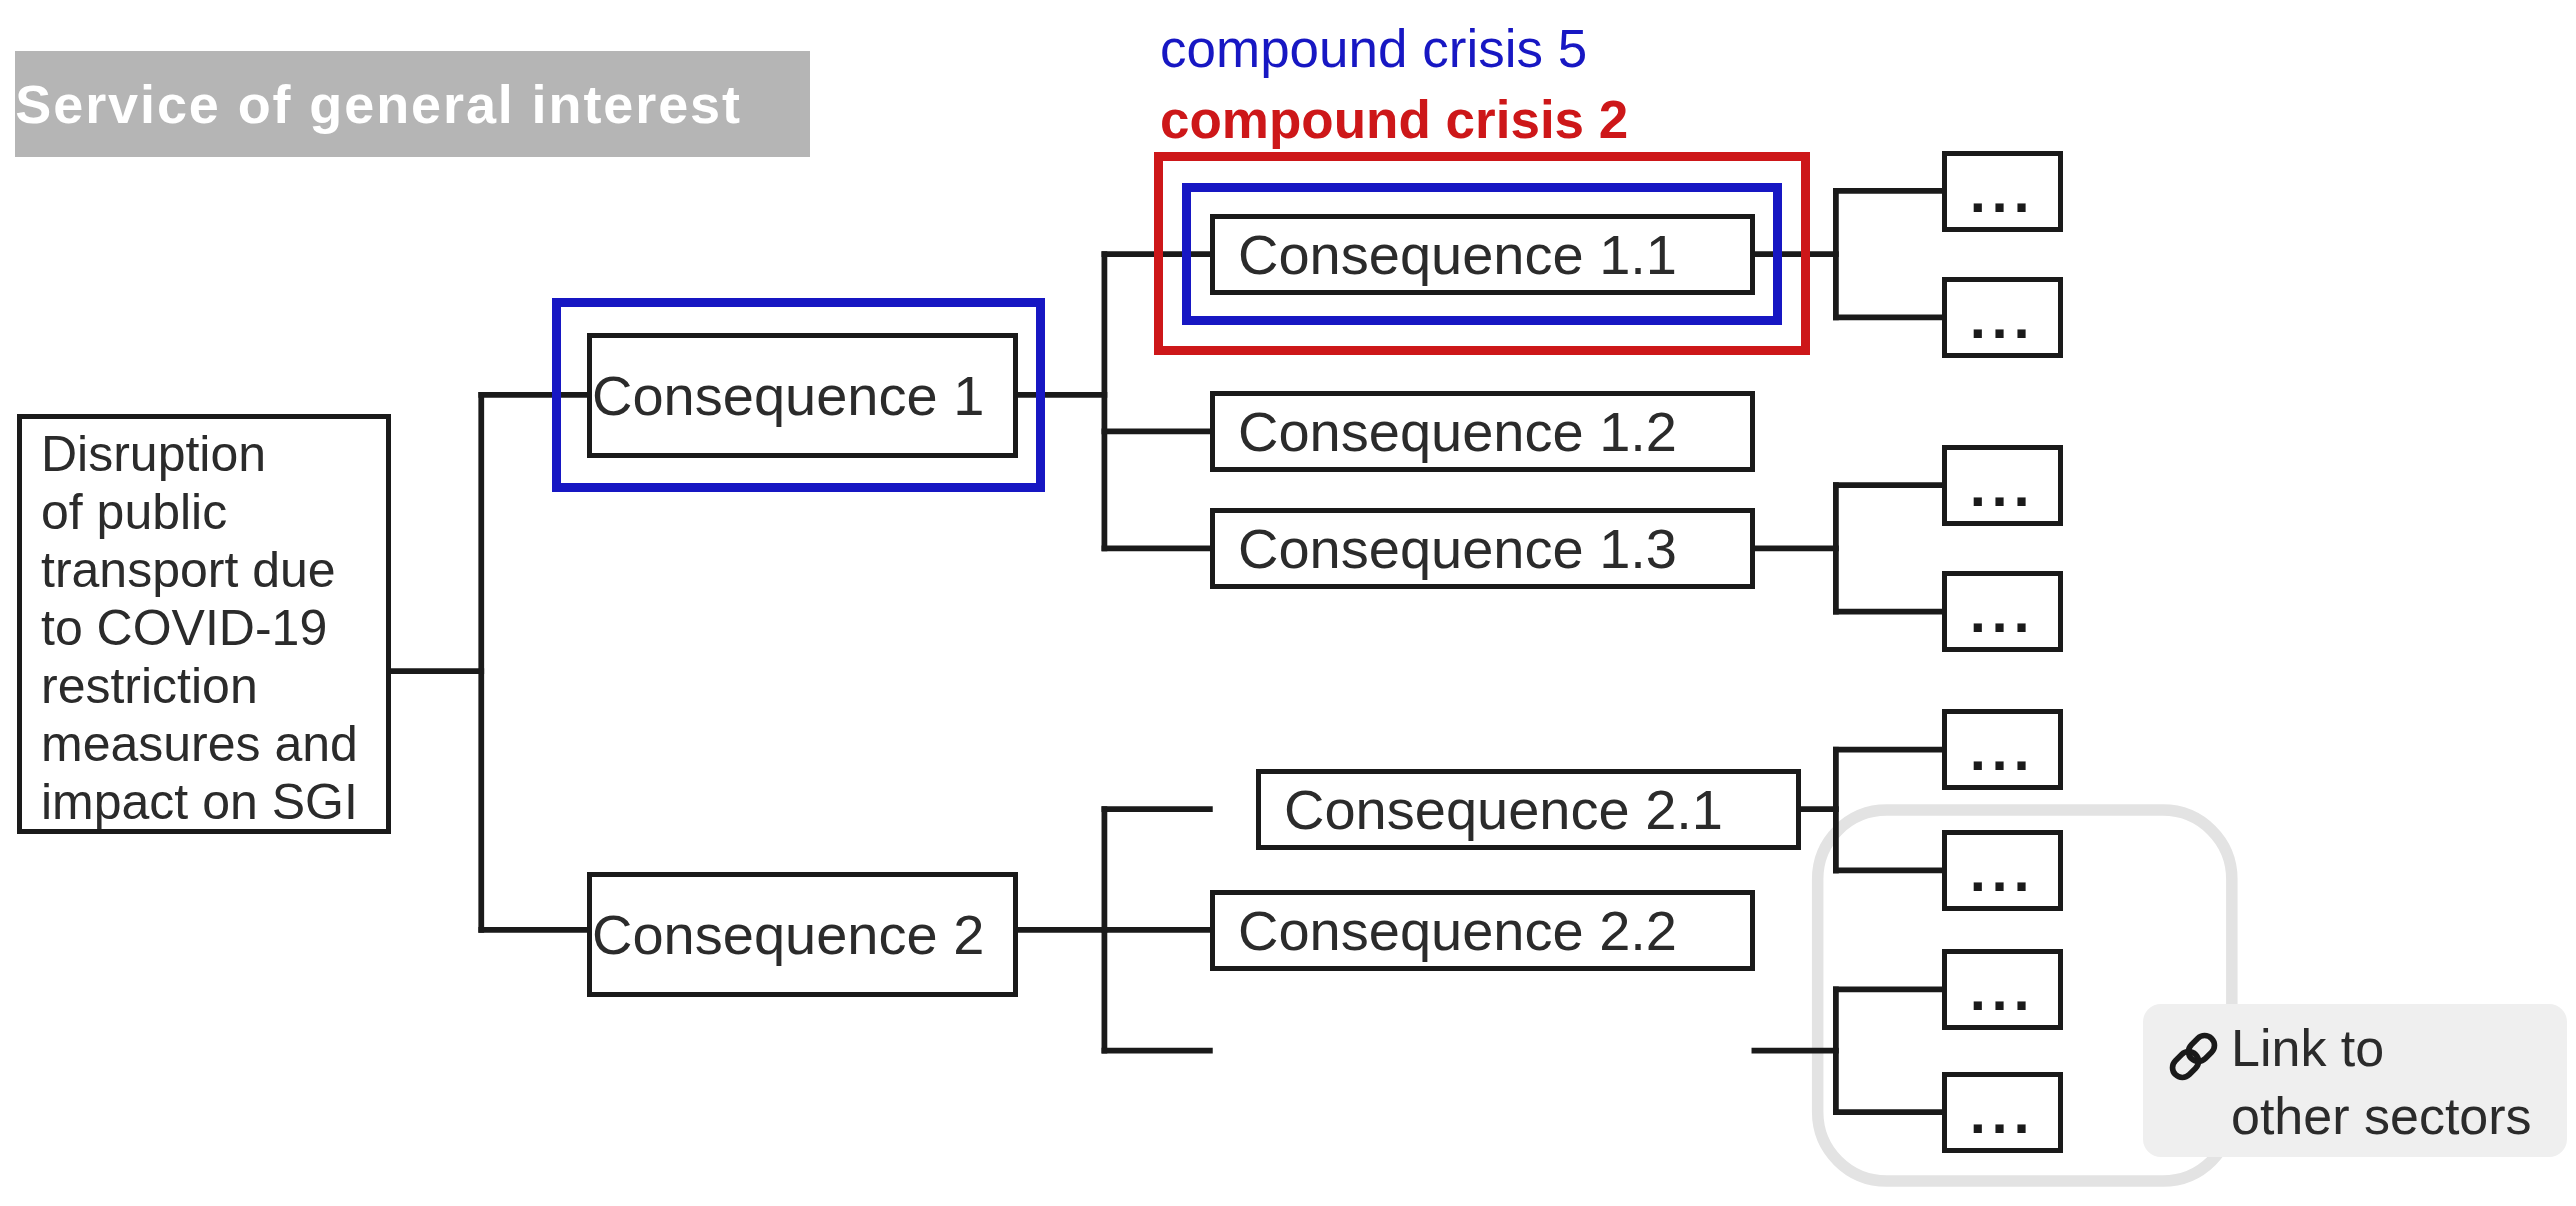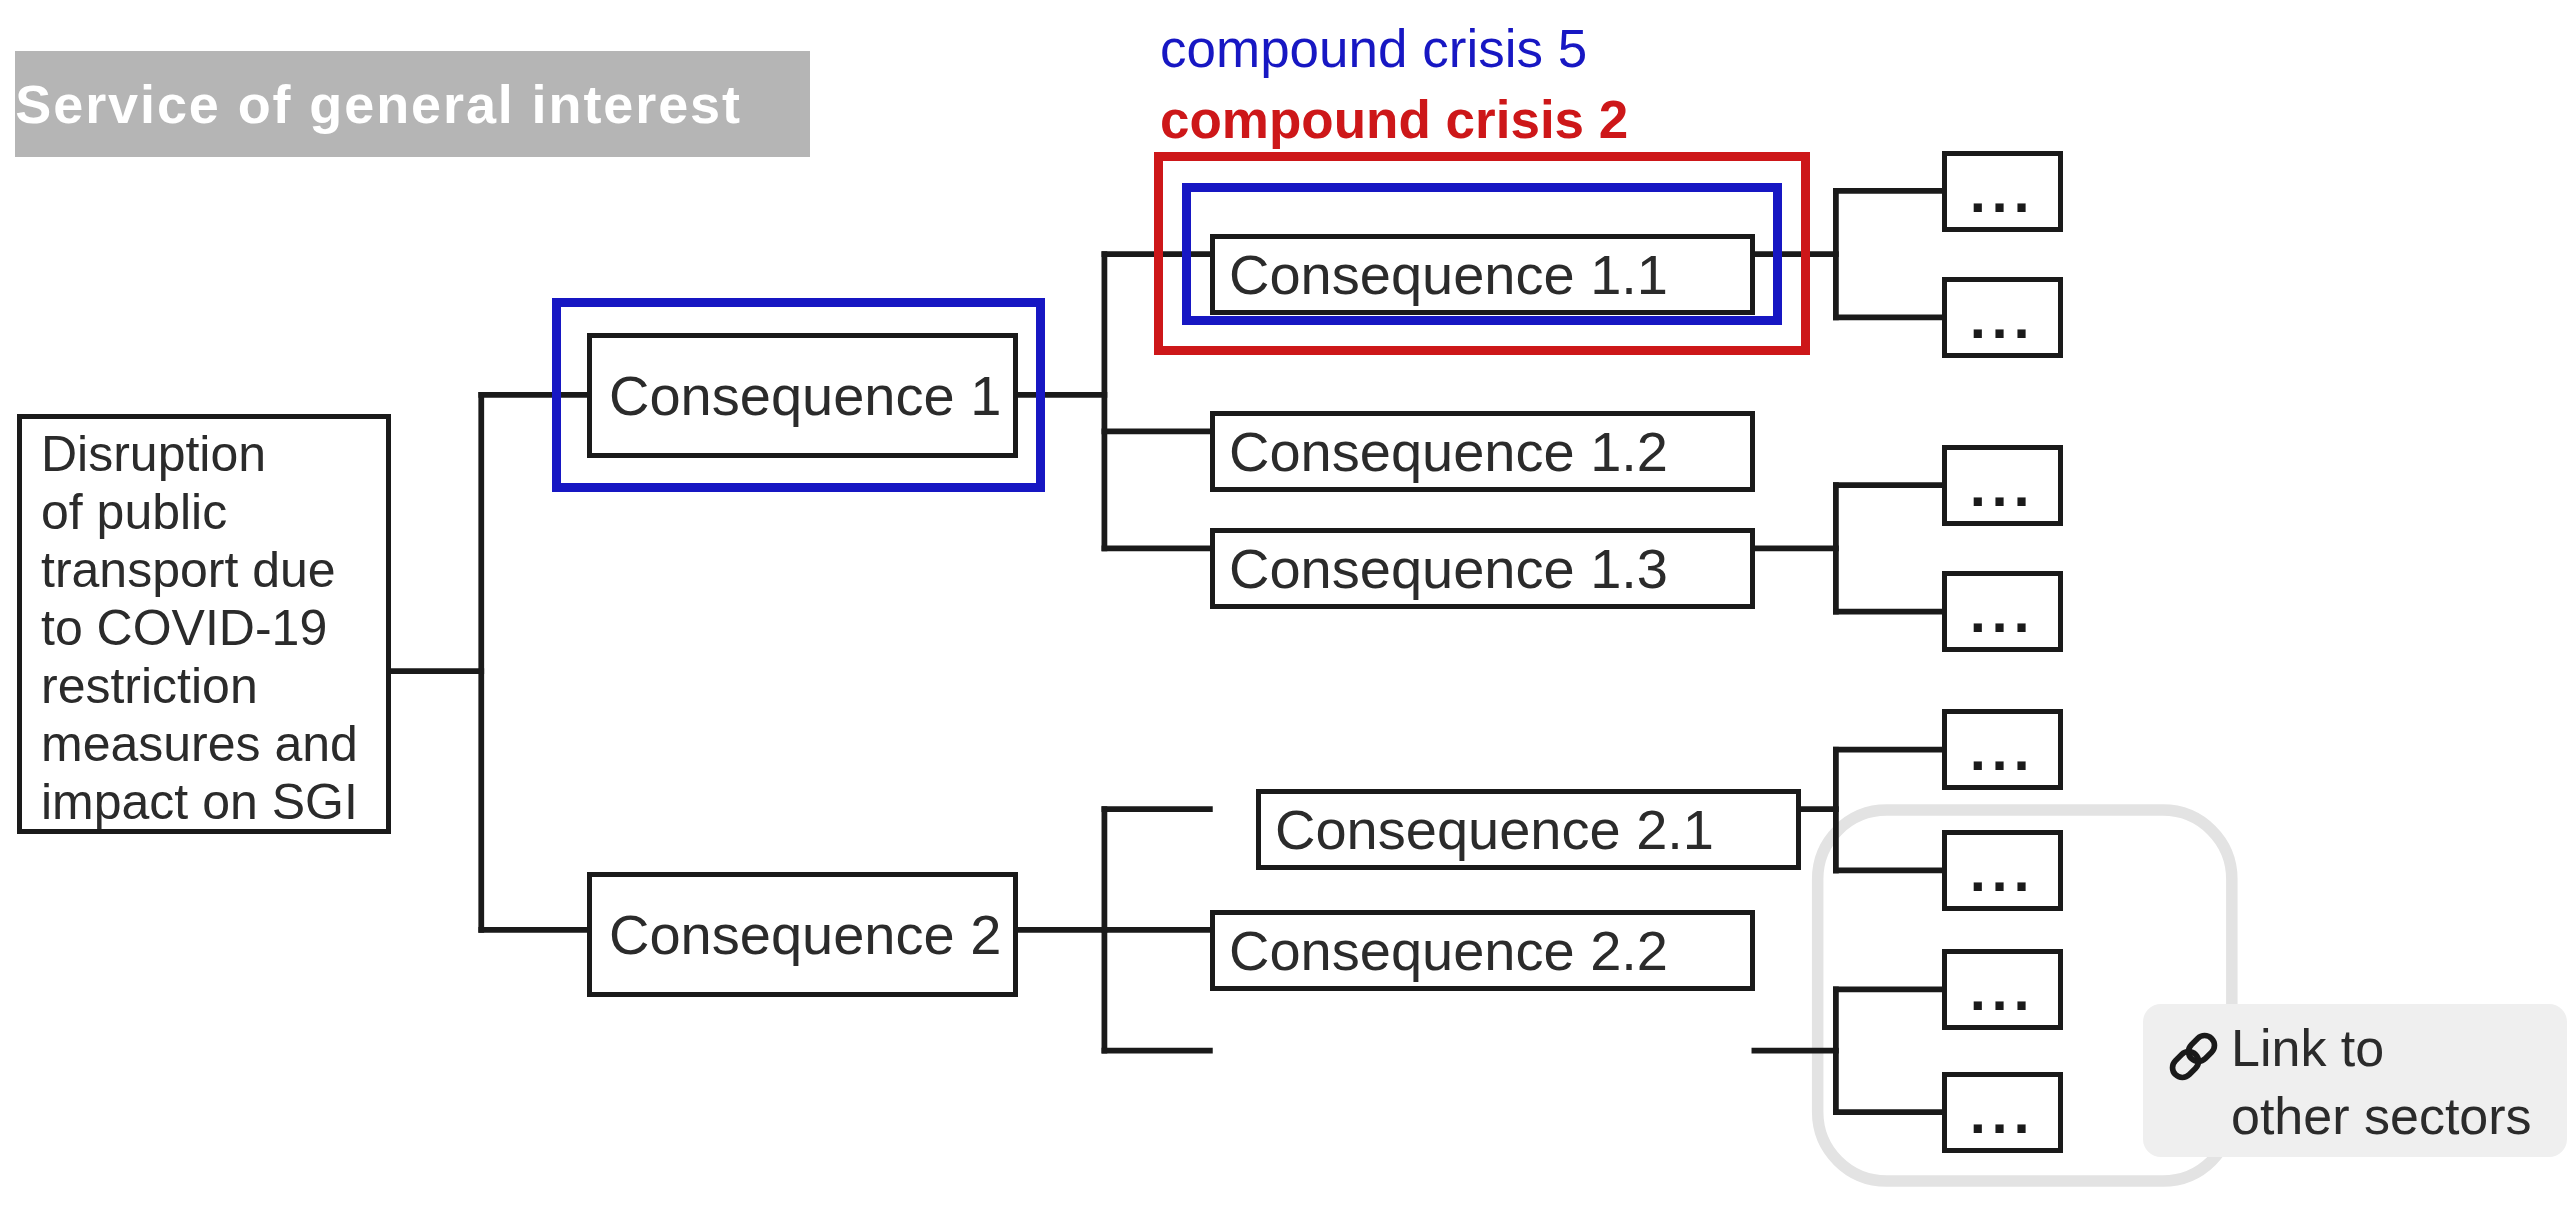--- a/index.html
+++ b/index.html
@@ -10,22 +10,22 @@
   }
   .lines{position:absolute;left:0;top:0;width:2576px;height:1207px;z-index:1;}
   .frame{position:absolute;background:transparent;z-index:2;}
   .frame.blue{border:9.6px solid var(--blue,#1717c3);}
   .frame.red{border:9.6px solid var(--red,#cd1719);}
   .node{
     position:absolute;background:#fff;border:5.8px solid var(--line-black,#1a1a1a);
     display:flex;align-items:center;z-index:3;
     font-weight:300;color:var(--text-dark,#2b2b2b);
   }
-  .node.big{font-size:56px;padding-left:17px;}
-  .node.mid{font-size:56px;padding-left:14px;margin-top:20px;}
+  .node.big{font-size:56px;}
+  .node.mid{font-size:56px;padding-left:23px;}
   .node.dots{justify-content:center;padding-left:0;font-size:58px;font-weight:700;
     letter-spacing:5.8px;color:var(--line-black,#1a1a1a);}
   .rootnode{
     position:absolute;left:17px;top:414px;width:374px;height:420px;background:#fff;
     border:5.8px solid var(--line-black,#1a1a1a);z-index:3;font-size:50px;line-height:58px;
     font-weight:300;padding:5.8px 5.8px 0 19px;white-space:pre-line;color:var(--text-dark,#2b2b2b);
   }
   .badge{
     position:absolute;left:15.3px;top:51px;width:795px;height:106px;z-index:4;
     background:var(--badge-bg,#b5b5b5);color:var(--badge-text,#ffffff);

